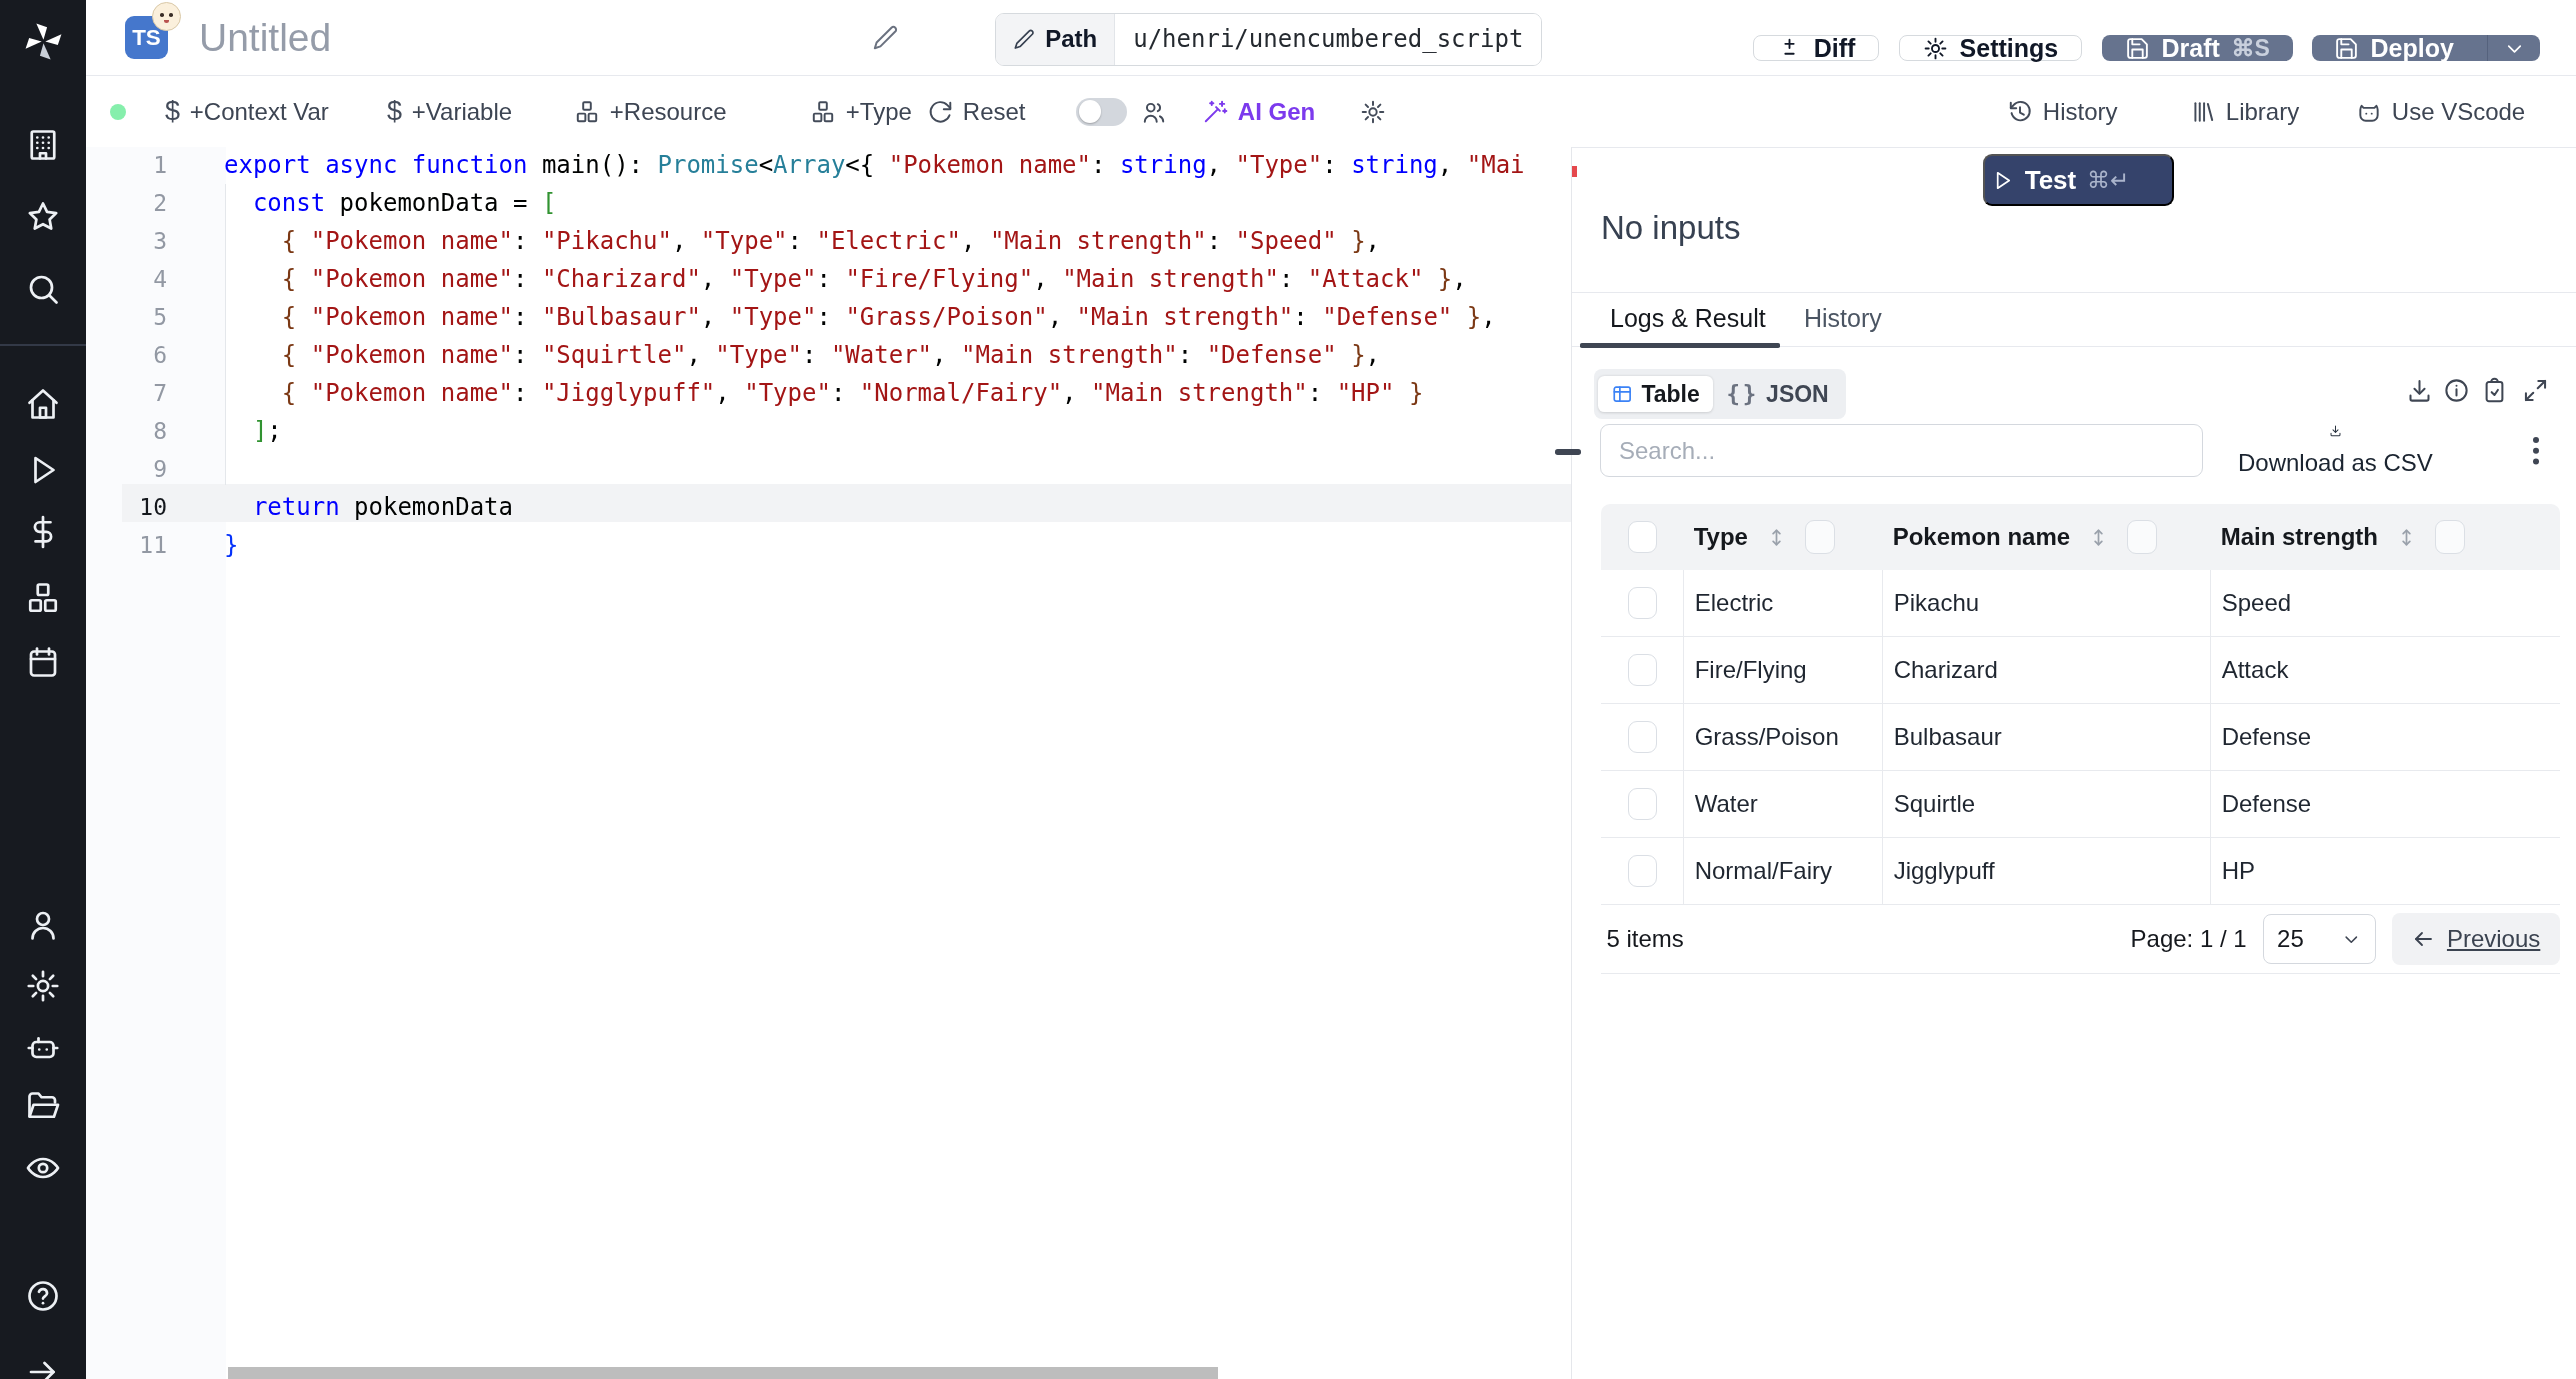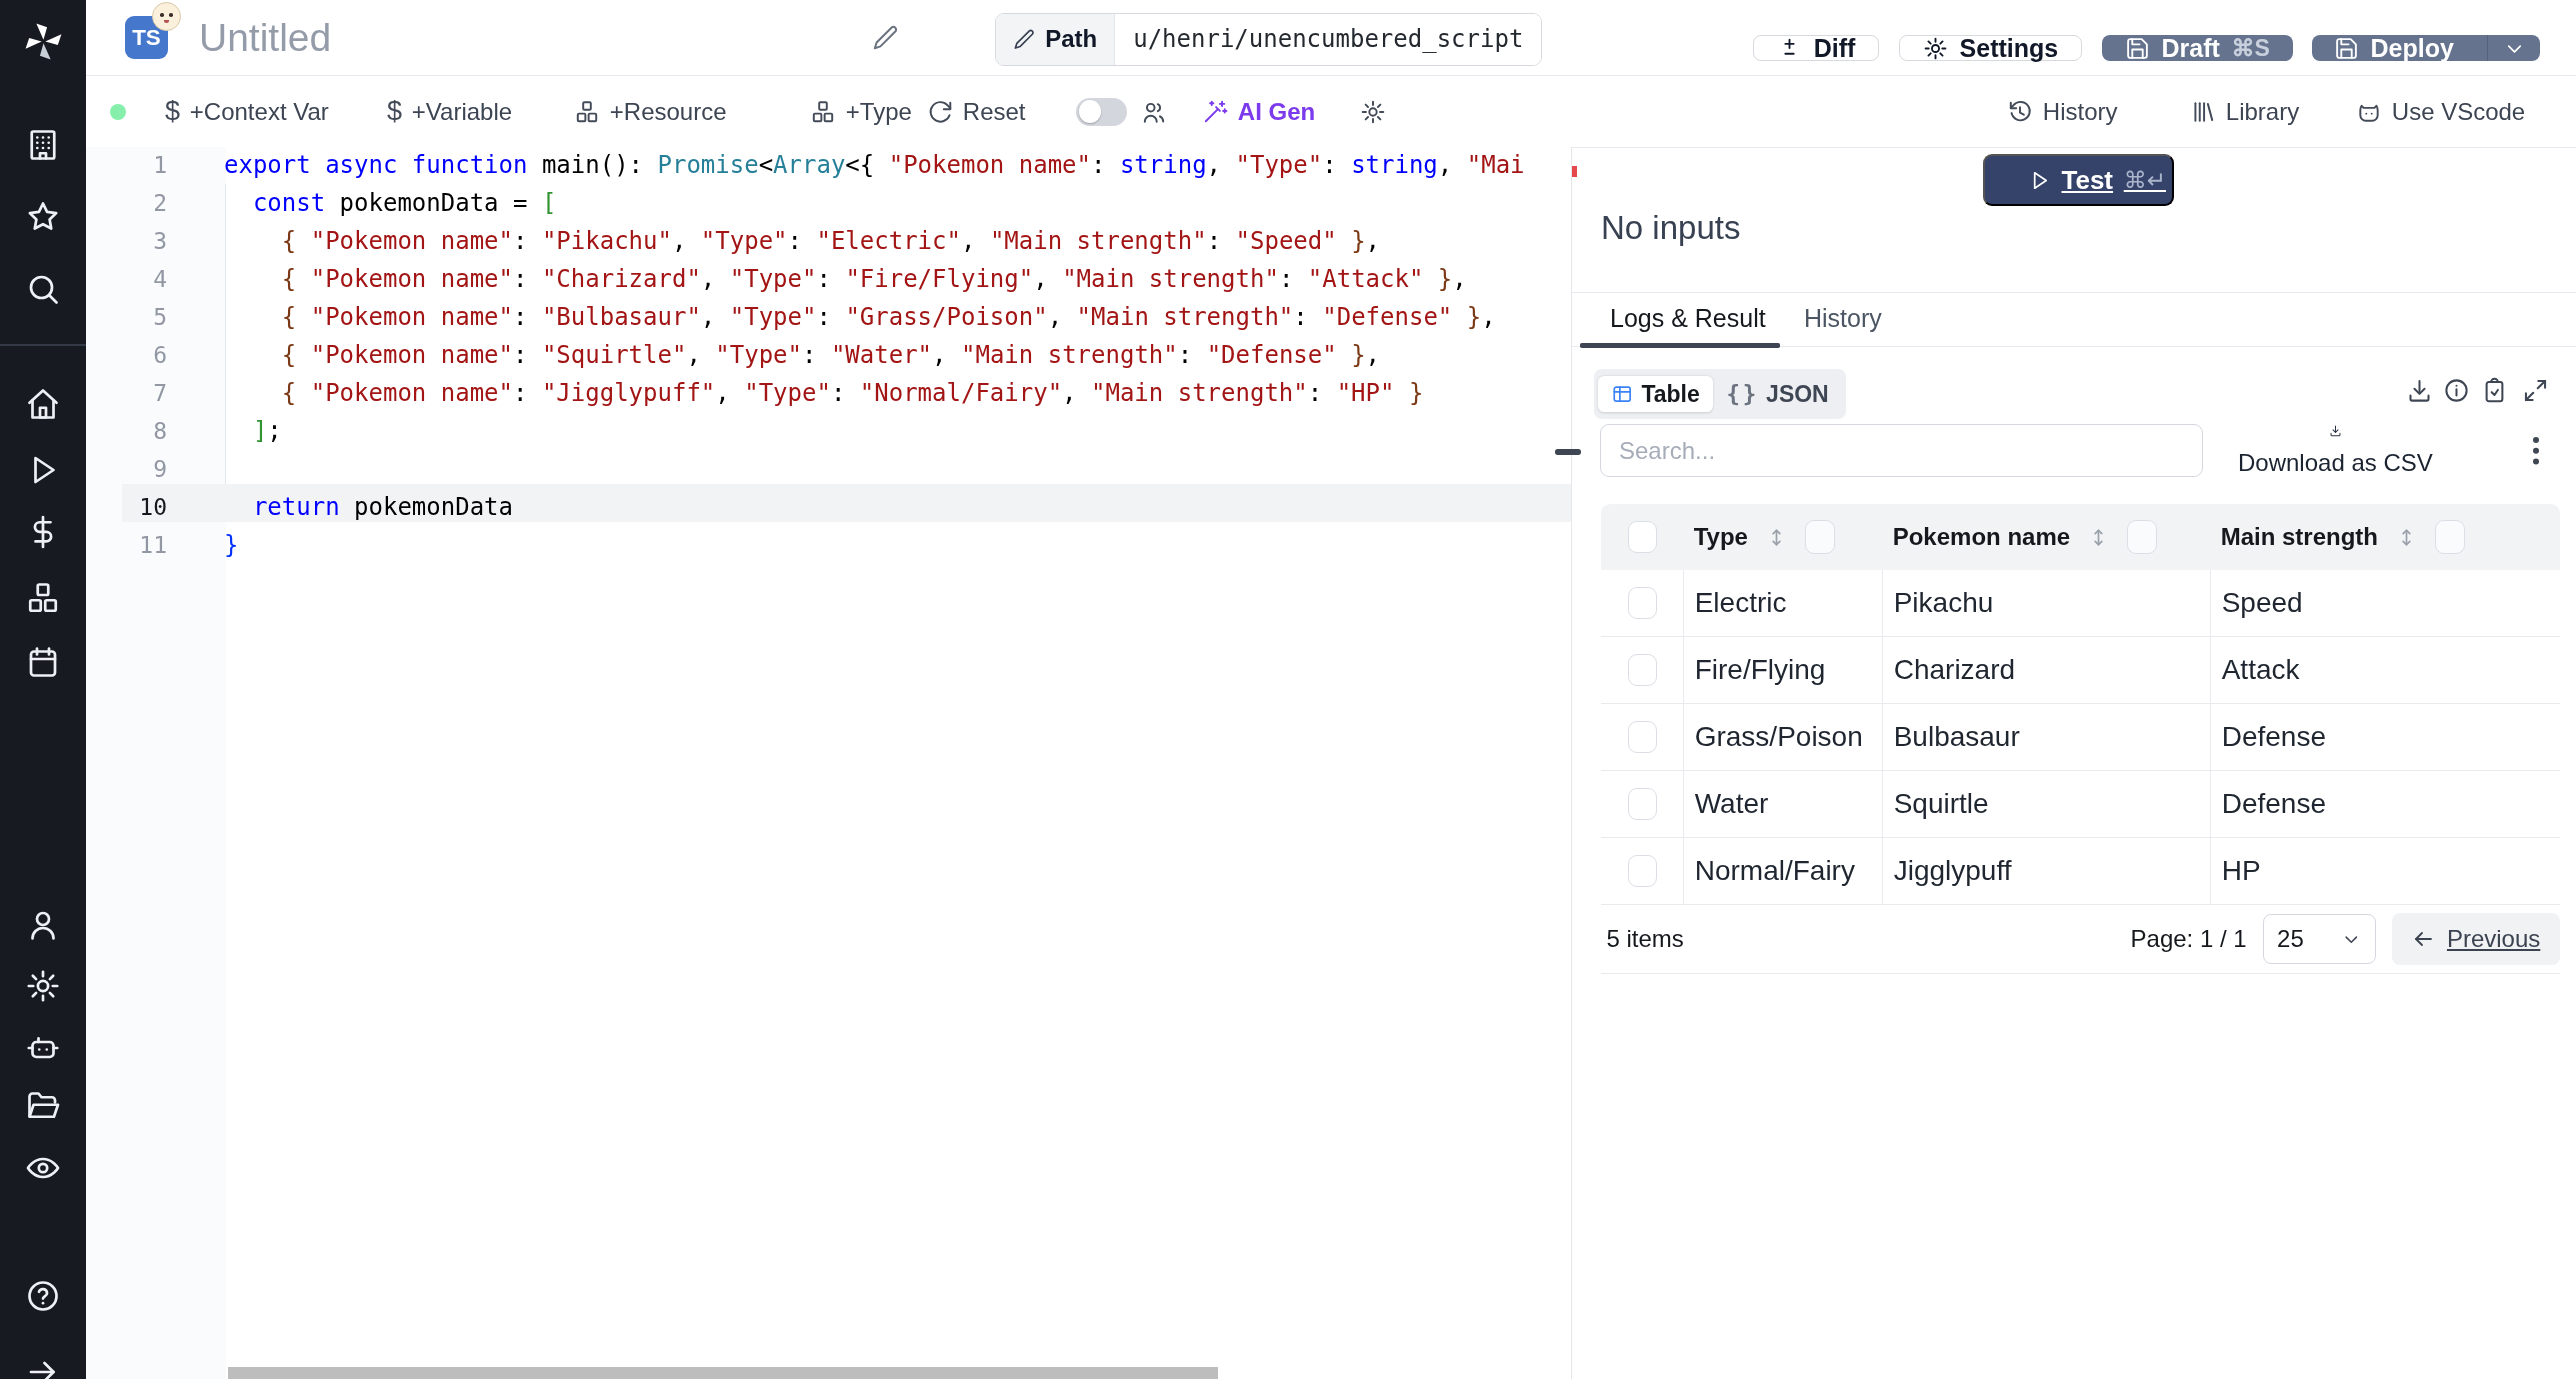--- a/index.html
+++ b/index.html
@@ -68,21 +68,21 @@
   .t-bo{color:#7b3814;} .t-bg{color:#319331;} .t-bb{color:#0431fa;}
   .hscroll{position:absolute;left:142px;top:1220px;width:990px;height:12.5px;background:#bdbdbd;}
 
   
   .divider{position:absolute;left:1571px;top:147px;width:0.9px;height:1233px;background:#e5e7eb;}
   .div-handle{position:absolute;left:1555px;top:449px;width:26px;height:6.3px;border-radius:2.7px;background:#3f4653;}
   .err-tick{position:absolute;left:1572px;top:166px;width:4.5px;height:10.7px;background:#e5484d;}
 
   
   .test-btn{position:absolute;left:1983px;top:154px;width:191px;height:52px;background:#35436b;border-radius:9px;
-            display:flex;align-items:center;justify-content:flex-end;gap:10.7px;color:#fff;font-size:26px;font-weight:700;text-decoration:underline;}
+            display:flex;align-items:center;justify-content:flex-start;gap:10.7px;color:#fff;font-size:26px;font-weight:700;}
   .test-btn .ic{width:23px;height:23px;}
   .test-btn .shortcut{color:#aab4cb;font-weight:500;}
   .no-inputs{position:absolute;left:1601px;top:209px;font-size:33px;color:#374151;}
   .rp-div{position:absolute;left:1572px;width:1004px;height:0.9px;background:#e7e9ee;}
   .tab{position:absolute;top:304px;font-size:25px;}
   .tab-underline{position:absolute;left:1580px;top:343px;width:200px;height:4.5px;background:#3f4653;border-radius:1.8px;}
   .segctl{position:absolute;left:1594px;top:369px;height:43px;background:#edeff2;border-radius:8px;
           display:flex;align-items:center;padding:3.6px;font-size:23px;}
   .seg-active{display:flex;align-items:center;gap:8px;height:36px;padding:0 13.4px;background:#fff;border-radius:6.3px;
               box-shadow:0 0.9px 2.7px rgba(0,0,0,.14);font-weight:600;color:#15181d;}
@@ -101,21 +101,21 @@
 
   
   .rtable{position:absolute;left:1601px;top:504px;width:959px;}
   .thead,.trow{display:grid;grid-template-columns:82px 199px 328px 350px;height:66px;}
   .thead{background:#f2f3f5;border-radius:9px 9px 0 0;font-size:24px;font-weight:700;color:#15181d;}
   .hcell{display:flex;align-items:center;gap:17px;padding-left:10.7px;}
   .hcell .ic{width:23px;height:23px;color:#9aa1ab;flex:none;}
   .cb{width:29px;height:32px;border:1.8px solid #dbdfe5;border-radius:9px;background:#fff;box-sizing:border-box;flex:none;}
   .hbox{width:30px;height:34px;border:1.8px solid #dbdfe5;border-radius:9px;background:#fafbfc;box-sizing:border-box;flex:none;}
   .ccell{display:flex;align-items:center;justify-content:center;}
-  .trow{border-bottom:0.9px solid #e8eaee;font-size:28px;color:#1f2630;}
+  .trow{border-bottom:0.9px solid #e8eaee;font-size:24px;color:#1f2630;}
   .tcell{display:flex;align-items:center;height:100%;padding-left:10.7px;border-left:0.9px solid #e8eaee;box-sizing:border-box;}
   .tfoot{display:flex;align-items:center;justify-content:space-between;height:68px;border-bottom:0.9px solid #e8eaee;font-size:24px;color:#15181d;}
   .tfoot-left{margin-left:5.4px;}
   .tfoot-right{display:flex;align-items:center;gap:16px;}
   .pagesel{width:113px;height:50px;border:0.9px solid #d4d8de;border-radius:8px;display:flex;align-items:center;
            justify-content:space-between;padding:0 13.4px;box-sizing:border-box;background:#fff;}
   .pagesel .ic{width:20.6px;height:20.6px;color:#3f4653;}
   .prev-btn{height:52px;background:#f1f2f4;border-radius:8px;display:flex;align-items:center;gap:11.6px;
             padding:0 19.7px;color:#3b4350;font-weight:500;text-decoration:underline;}
   .prev-btn .ic{width:24px;height:24px;}

